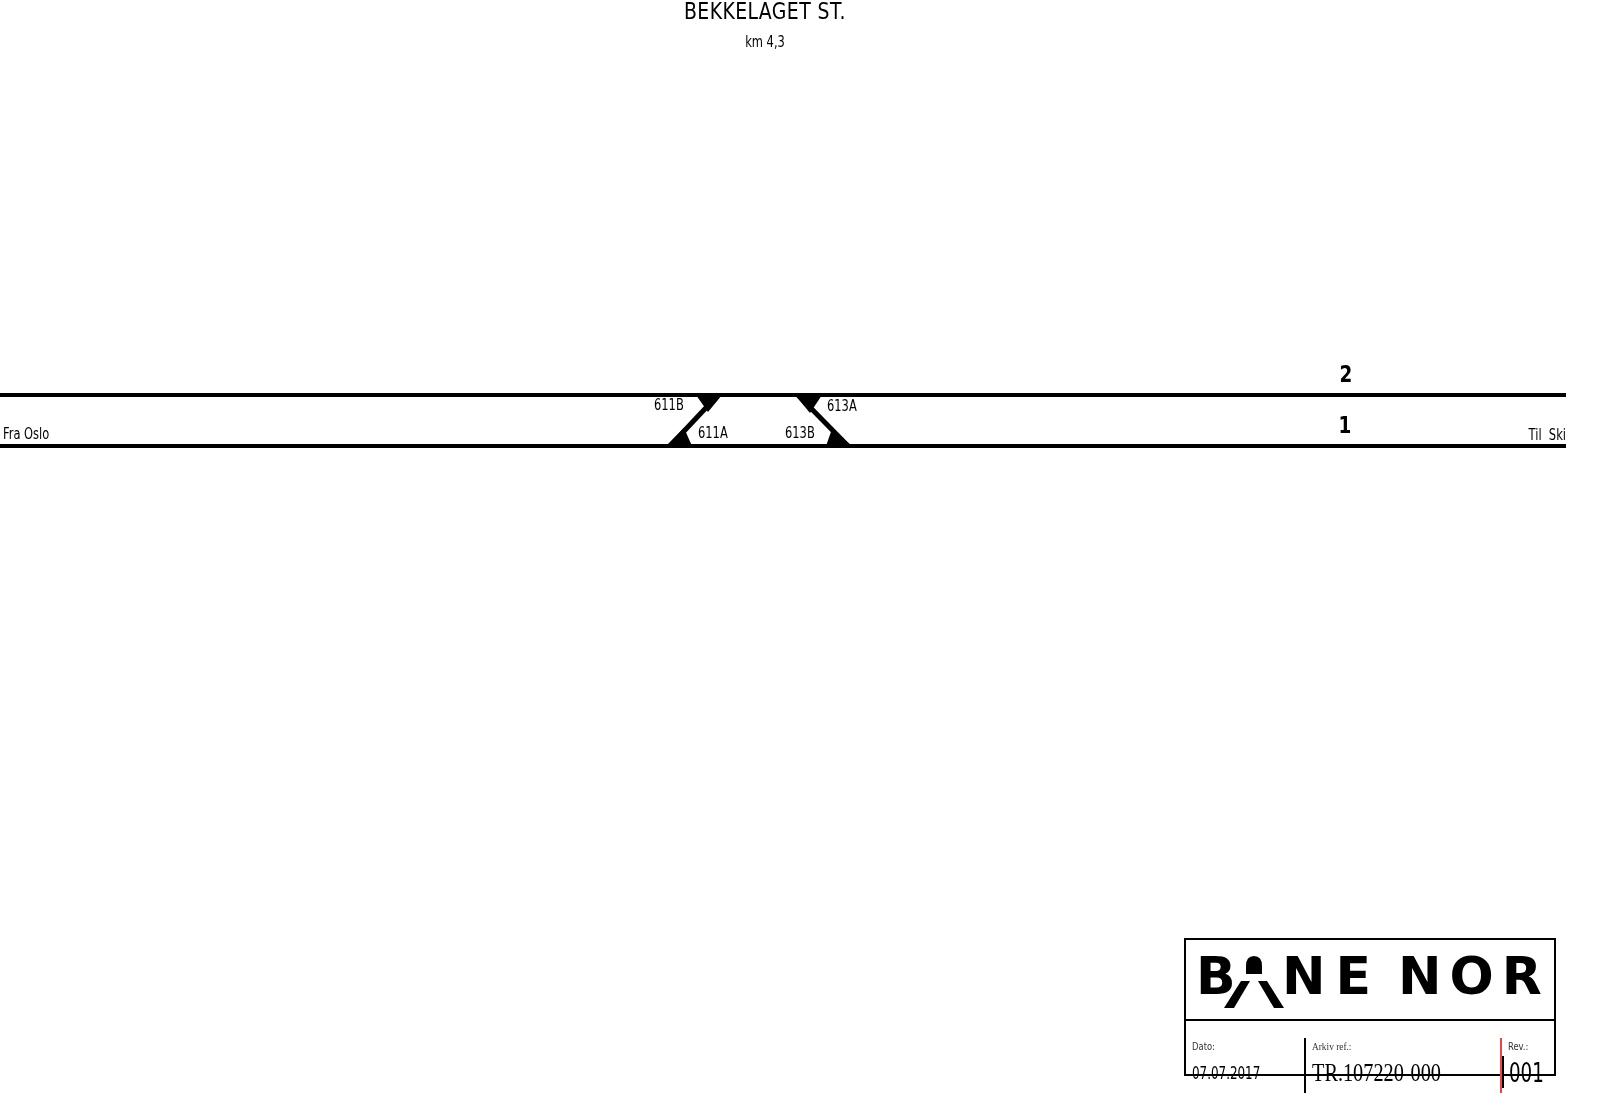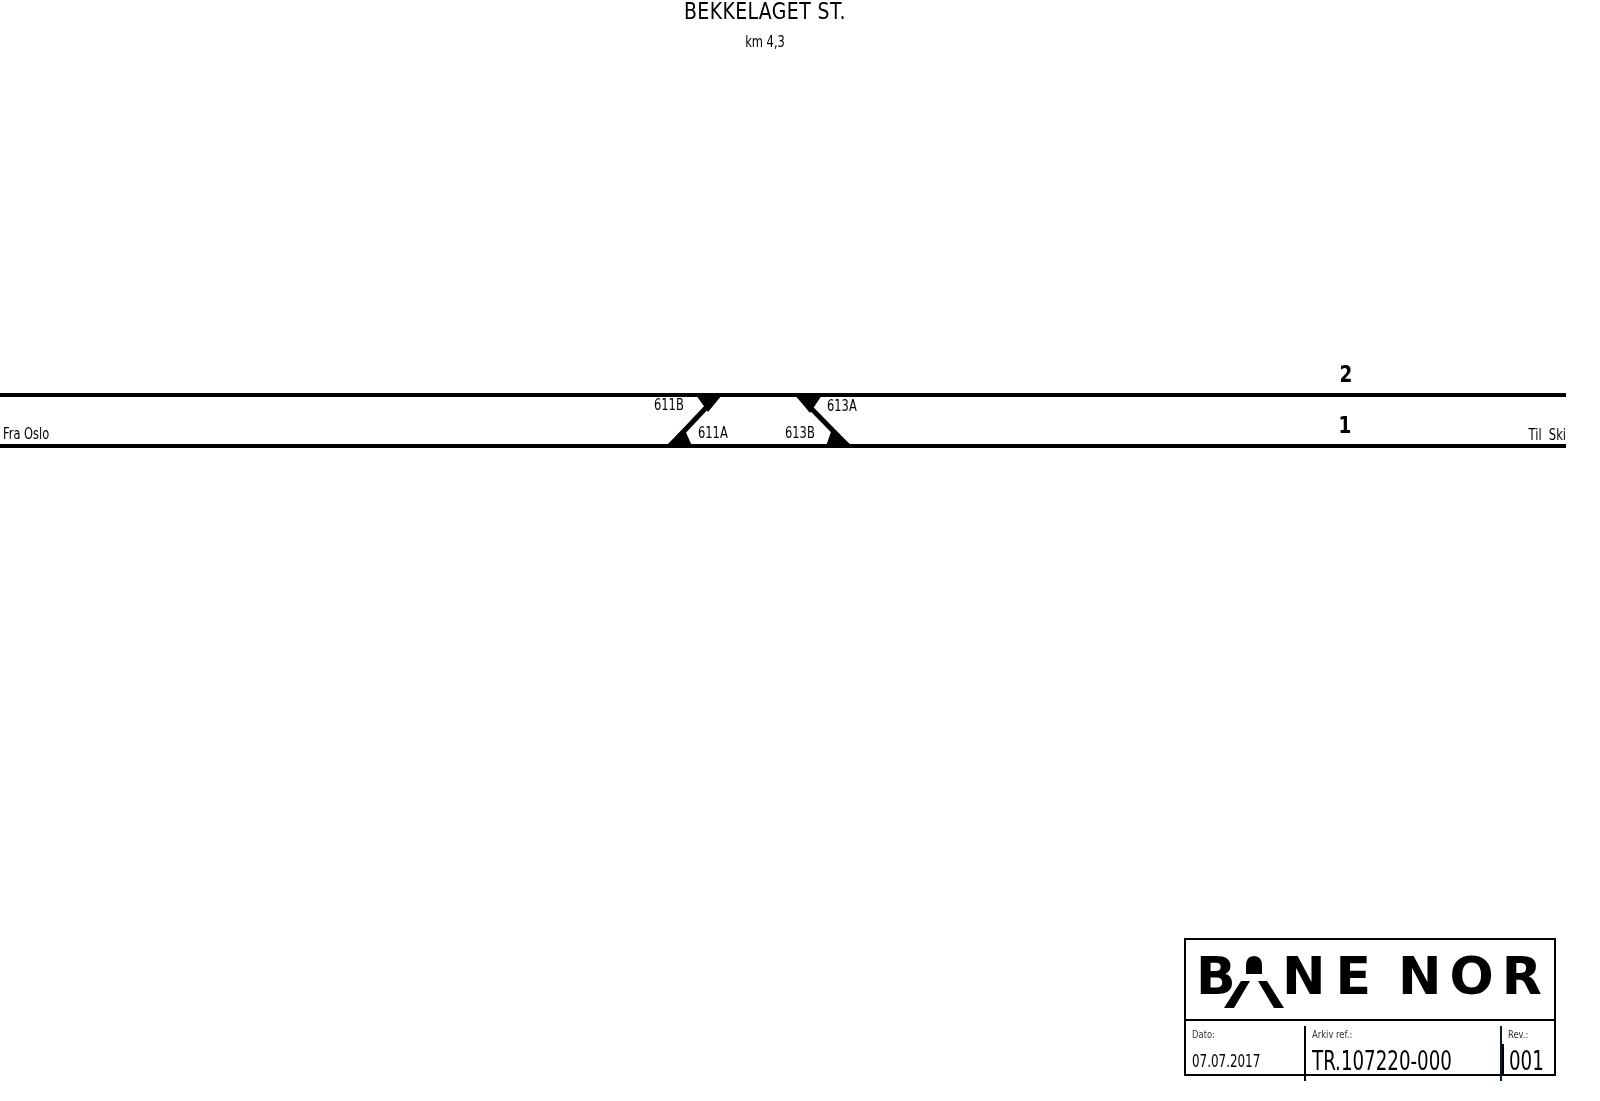--- a/index.html
+++ b/index.html
@@ -12,23 +12,23 @@
   .km { left: 0; width: 1530px; top: 33px; text-align: center; font-size: 15px; transform: scaleX(0.85); transform-origin: 765px 0; }
   svg.tracks { position: absolute; left: 0; top: 0; }
   .lbl { font-size: 15px; transform: scaleX(0.85); transform-origin: 0 0; }
   .lbl-right { transform-origin: 100% 0; }
   .tracknum { font-size: 23px; font-weight: bold; font-family: "DejaVu Sans", sans-serif; transform: scaleX(0.8); transform-origin: 50% 0; }
 
   .titleblock { position: absolute; left: 1184px; top: 938px; width: 372px; height: 138px;
                 border: 2px solid #000; box-sizing: border-box; }
   .tb-logo { position: absolute; left: 0; top: 0; width: 100%; height: 81px; border-bottom: 2px solid #000; box-sizing: border-box; }
   .tb-row { position: absolute; left: 0; top: 81px; width: 100%; height: 55px; }
-  .tb-cell { position: absolute; top: 5px; height: 100%; box-sizing: border-box; }
+  .tb-cell { position: absolute; top: 17px; height: 100%; box-sizing: border-box; }
   .tb-cell.date { left: 0; width: 120px; border-right: 2px solid #000; }
-  .tb-cell.arkiv { left: 120px; width: 196px; border-right: 2px solid #0f172a; }
+  .tb-cell.arkiv { left: 120px; width: 196px; border-right: 2px solid #ef4444; font-family: Liberation Serif, serif; }
   .tb-cell.rev { left: 316px; width: 52px; }
   .tb-caption { position: absolute; left: 6px; top: 2px; font-size: 11px; color: #333; transform: scaleX(0.85); transform-origin: 0 0; }
   .tb-value-sm { position: absolute; left: 6px; top: 25px; font-size: 17px; transform: scaleX(0.78); transform-origin: 0 0; }
   .tb-value-lg { position: absolute; left: 6px; top: 20px; font-size: 26px; transform: scaleX(0.78); transform-origin: 0 0; }
   .rev-sep { position: absolute; left: 0; top: 18px; width: 2px; height: 32px; background: #000; }
 </style>
 </head>
 <body>
 
 <div class="abs station-title">BEKKELAGET ST.</div>

